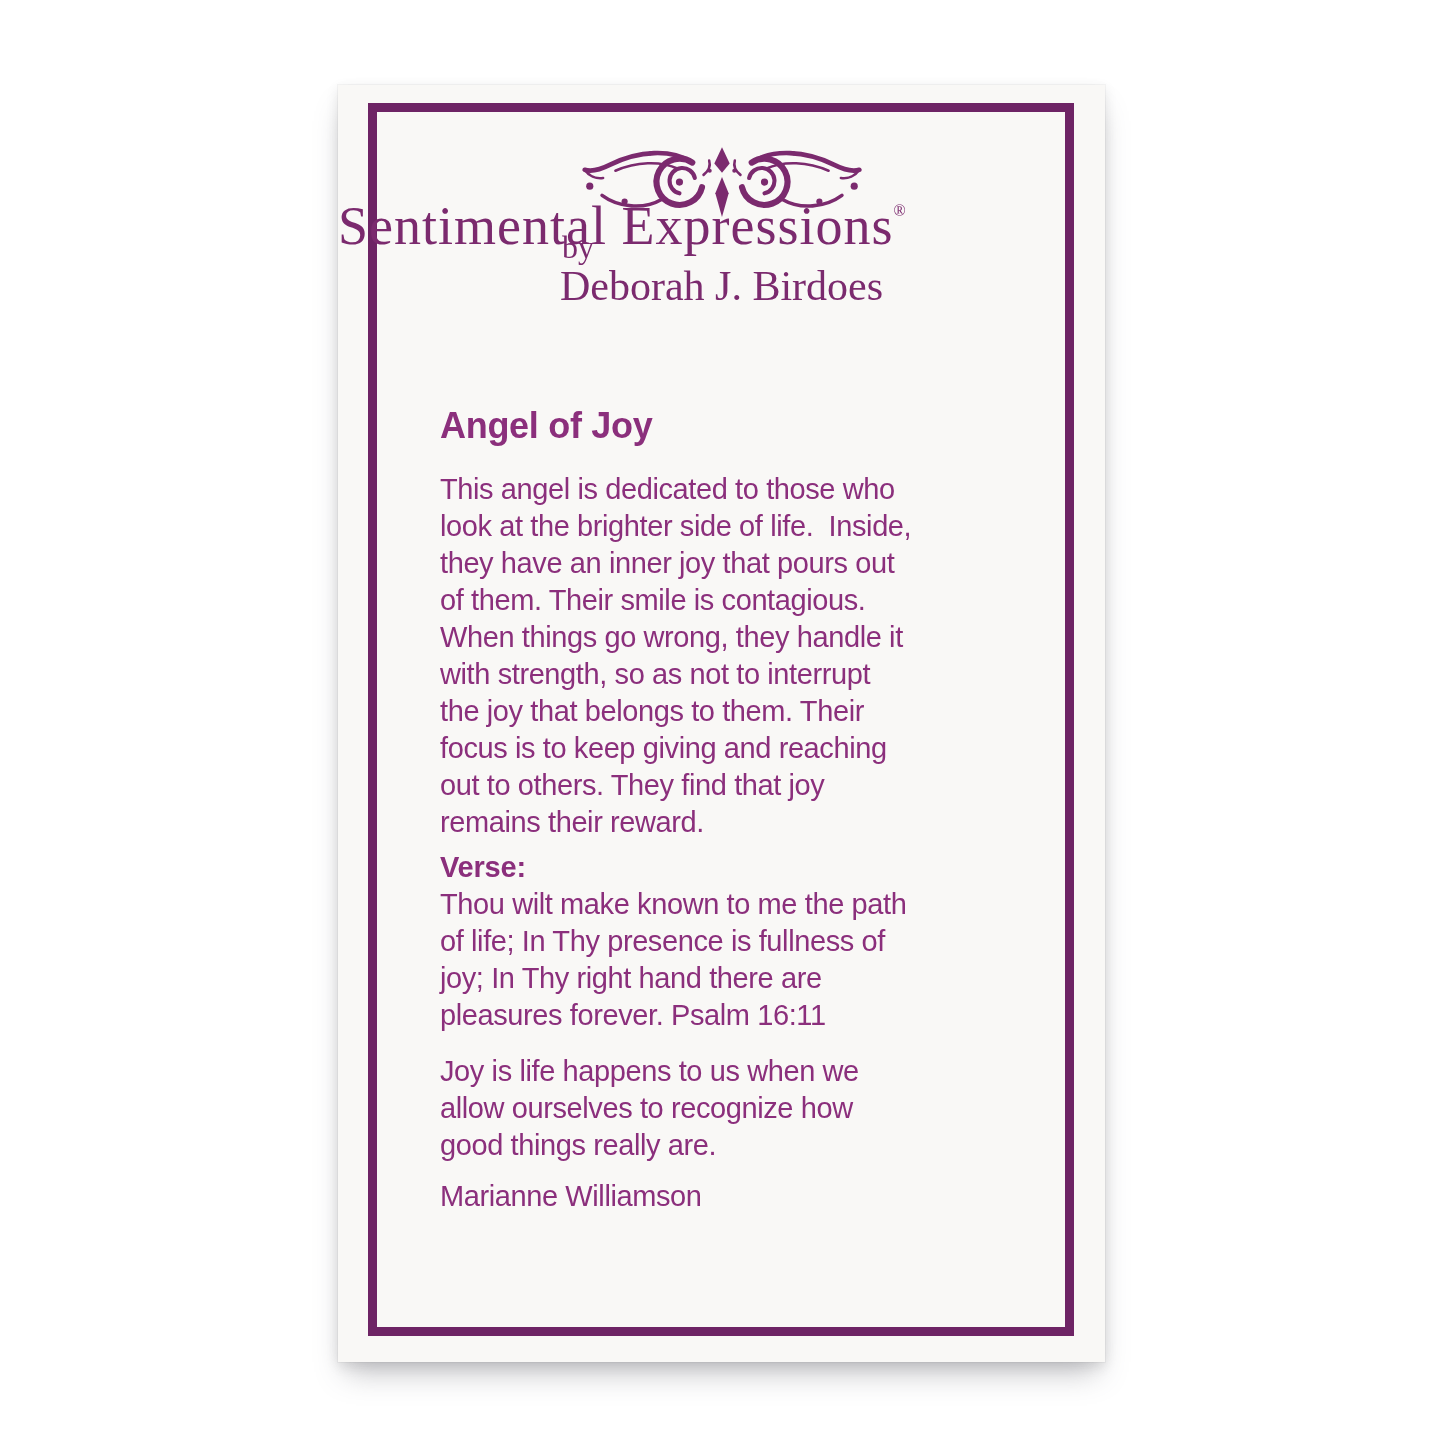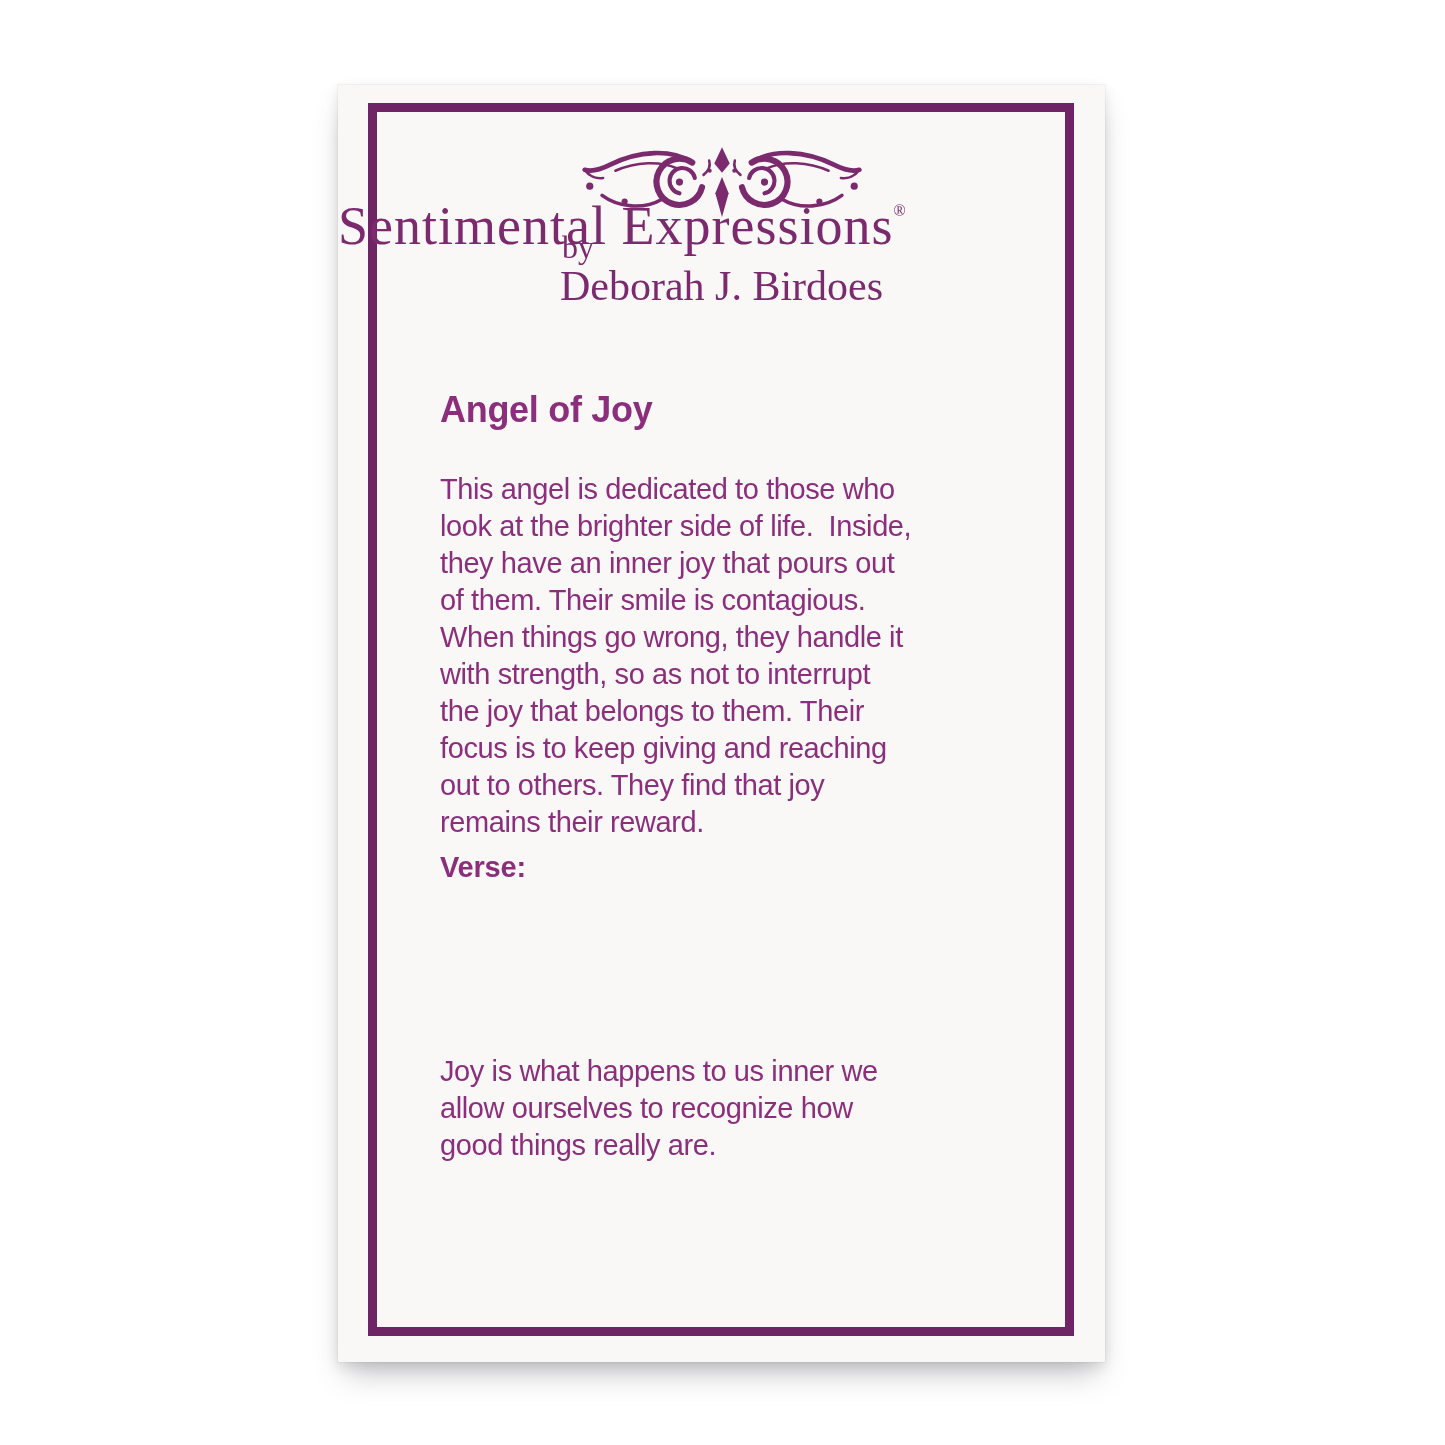--- a/index.html
+++ b/index.html
@@ -65,21 +65,21 @@
   }
   .brand-author .author-wrap{position:relative;display:inline-block;}
   .brand-author .by{
     position:absolute;
     left:2px;top:-26px;
     font-size:32px;line-height:25px;
     color:var(--brand-purple);
   }
   .text-col{position:absolute;left:102px;width:640px;color:var(--text-purple);}
   .heading{
-    top:303px;
+    top:319px;
     font-size:36px;line-height:44px;
     font-weight:bold;
     letter-spacing:-0.3px;
   }
   .body-text{
     font-size:29px;line-height:37px;
     letter-spacing:-0.4px;
     white-space:pre-wrap;
   }
   .desc{top:386px;}
@@ -152,20 +152,25 @@
 of them. Their smile is contagious.
 When things go wrong, they handle it
 with strength, so as not to interrupt
 the joy that belongs to them. Their
 focus is to keep giving and reaching
 out to others. They find that joy
 remains their reward.</div>
 
     <div class="text-col verse-label">Verse:</div>
 
+    <div class="text-col body-text verse">Thou wilt make known to me the path
+of life; In Thy presence is fullness of
+joy; In Thy right hand there are
+pleasures forever. Psalm 16:11</div>
 
-    <div class="text-col body-text quote">Joy is what happens to us inner we
+    <div class="text-col body-text quote">Joy is life happens to us when we
 allow ourselves to recognize how
 good things really are.</div>
 
+    <div class="text-col attribution">Marianne Williamson</div>
 
   </div>
 </div>
 
 </body></html>

